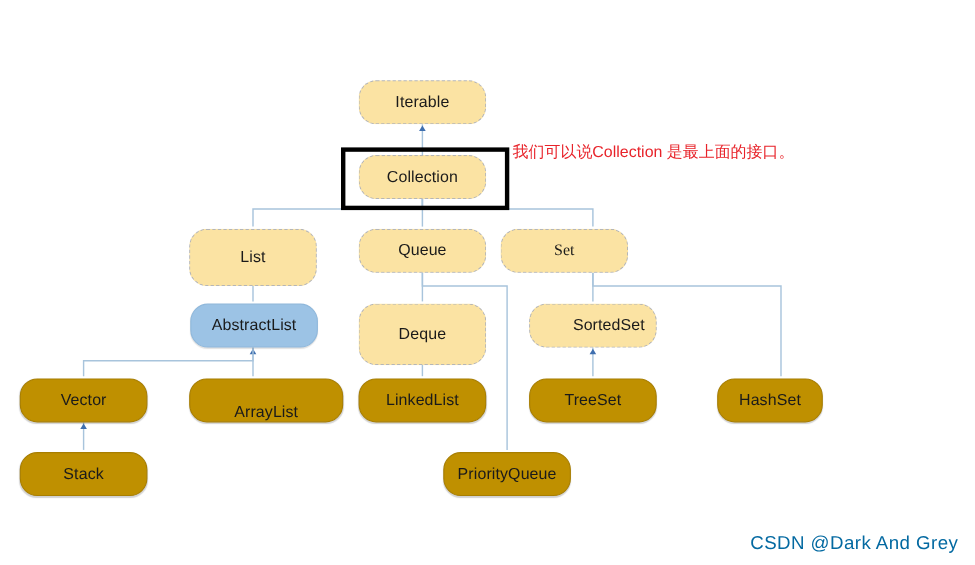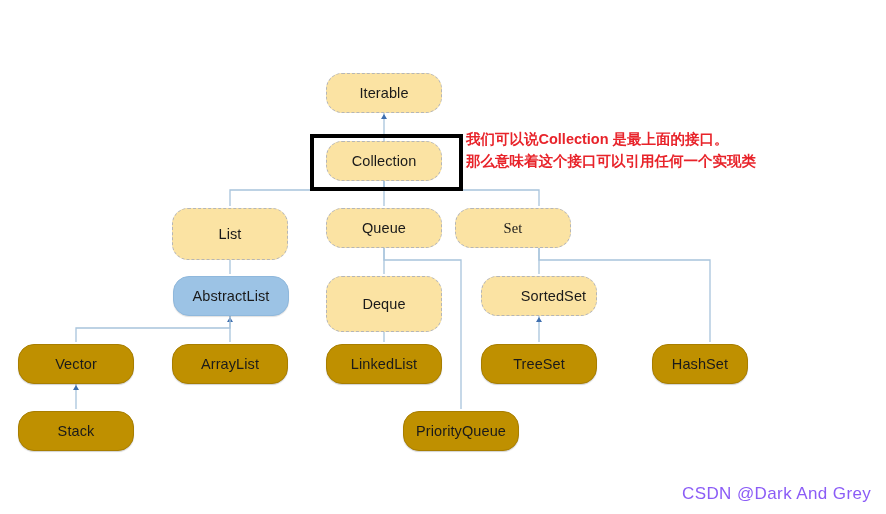--- a/index.html
+++ b/index.html
@@ -48,21 +48,21 @@
     border:4px solid #000000;
     background:transparent;
     z-index:2;
   }
 
   .annotation{
     position:absolute;
     color:#E8232A;
     font-size:14.5px;
     line-height:1.55;
-    font-weight:bold;
+    font-weight:normal;
     white-space:nowrap;
     z-index:4;
   }
   .annotation .ln{display:block;}
 
   .watermark{
     position:absolute;
     color:#C9CDD2;
     font-size:17px;
     letter-spacing:.4px;
@@ -124,21 +124,21 @@
       </div>
       <div class="node n-iface" style="left: 326px; top: 276px; width: 116px; height: 56px;">
         <span>Deque</span>
       </div>
       <div class="node n-iface" style="left: 481px; top: 276px; width: 116px; height: 40px; padding-left: 29px;">
         <span>SortedSet</span>
       </div>
       <div class="node n-class" style="left: 18px; top: 344px; width: 116px; height: 40px;">
         <span>Vector</span>
       </div>
-      <div class="node n-class" style="left: 172px; top: 344px; width: 116px; height: 40px;">
+      <div class="node n-class" style="left: 172px; top: 344px; width: 140px; height: 40px; align-items: flex-end;">
         <span>ArrayList</span>
       </div>
       <div class="node n-class" style="left: 326px; top: 344px; width: 116px; height: 40px;">
         <span>LinkedList</span>
       </div>
       <div class="node n-class" style="left: 481px; top: 344px; width: 116px; height: 40px; text-align: right;">
         <span>TreeSet</span>
       </div>
       <div class="node n-class" style="left: 652px; top: 344px; width: 96px; height: 40px;">
         <span>HashSet</span>
@@ -148,18 +148,17 @@
       </div>
       <div class="node n-class" style="left: 403px; top: 411px; width: 116px; height: 40px;">
         <span>PriorityQueue</span>
       </div>
     </div>
 
   <div class="emph-box" id="emph" style="left: 310px; top: 134px; width: 145px; height: 49px; border-color: rgb(0, 0, 0);"></div>
 
   <div class="annotation" id="annotation" style="left: 466px; top: 128px; color: rgb(232, 35, 42);">
     <span class="ln">我们可以说Collection 是最上面的接口。</span>
-    <span class="ln">那么意味着这个接口可以引用任何一个实现类</span>
   </div>
 
-  <div class="watermark" id="watermark" style="left: 682px; top: 484px; color: #8b5cf6;">CSDN @Dark And Grey</div>
+  <div class="watermark" id="watermark" style="left: 682px; top: 484px; color: #0369a1;">CSDN @Dark And Grey</div>
 
 </div>
 
 </body></html>

